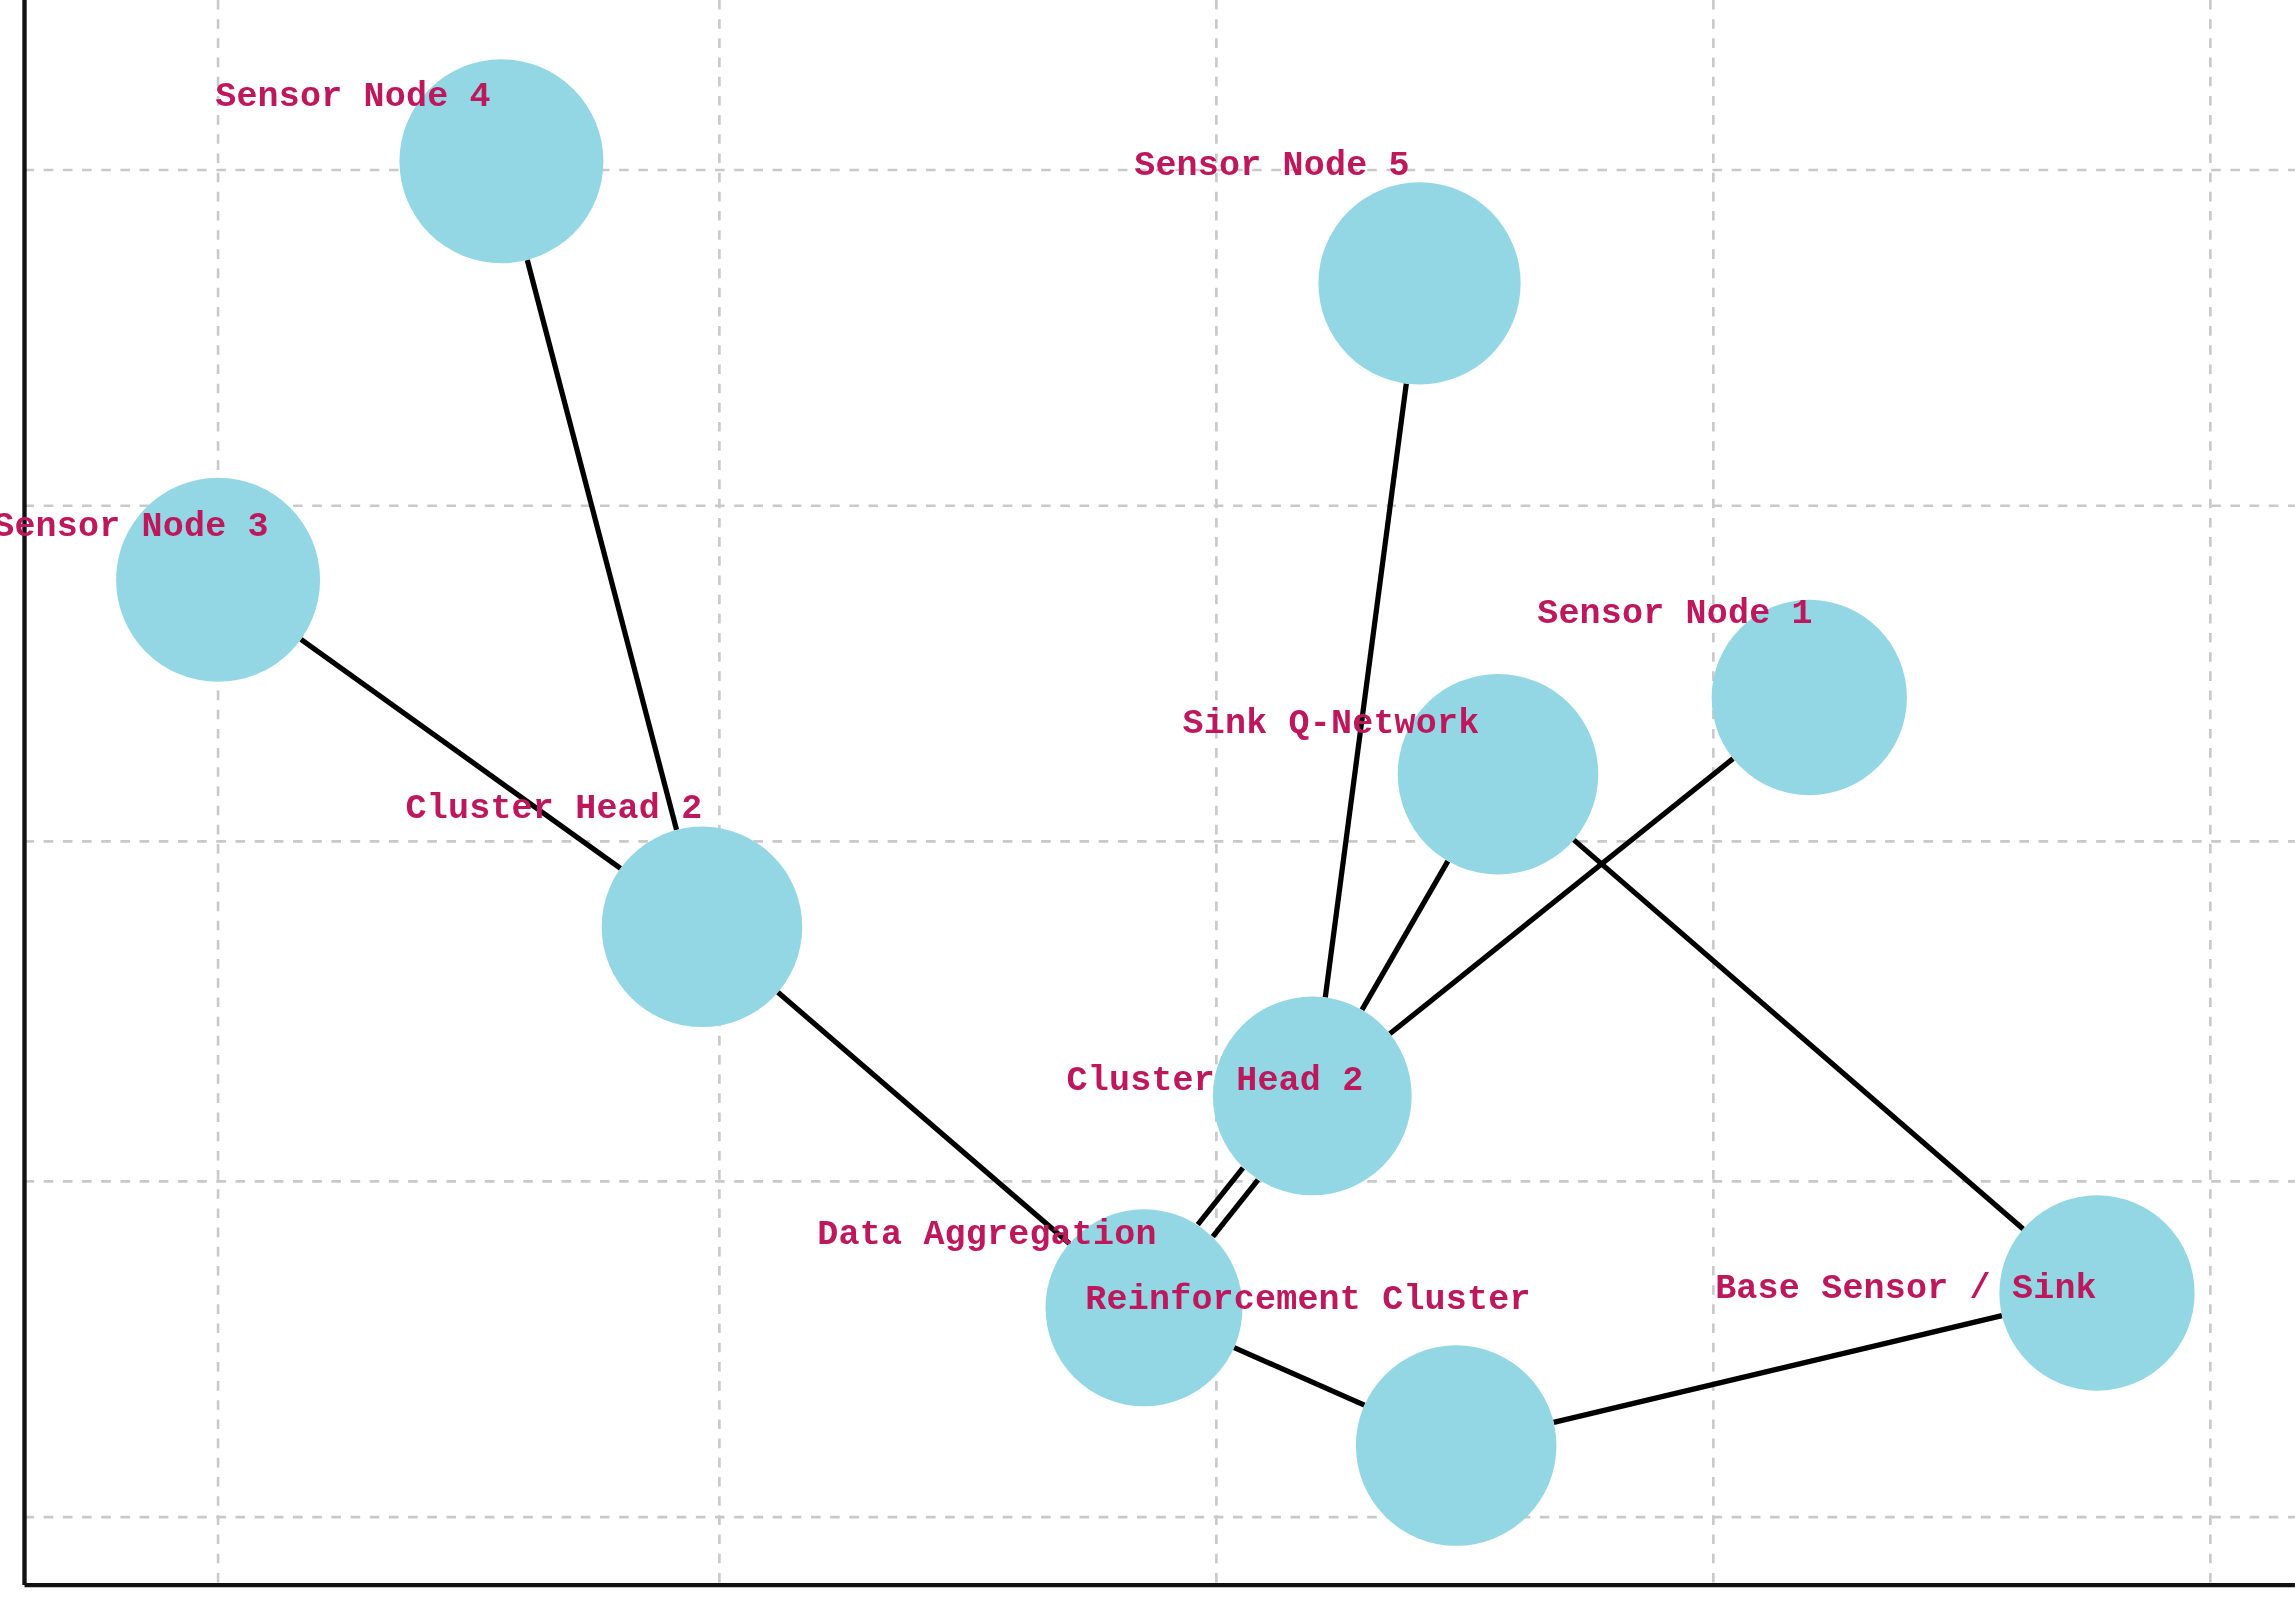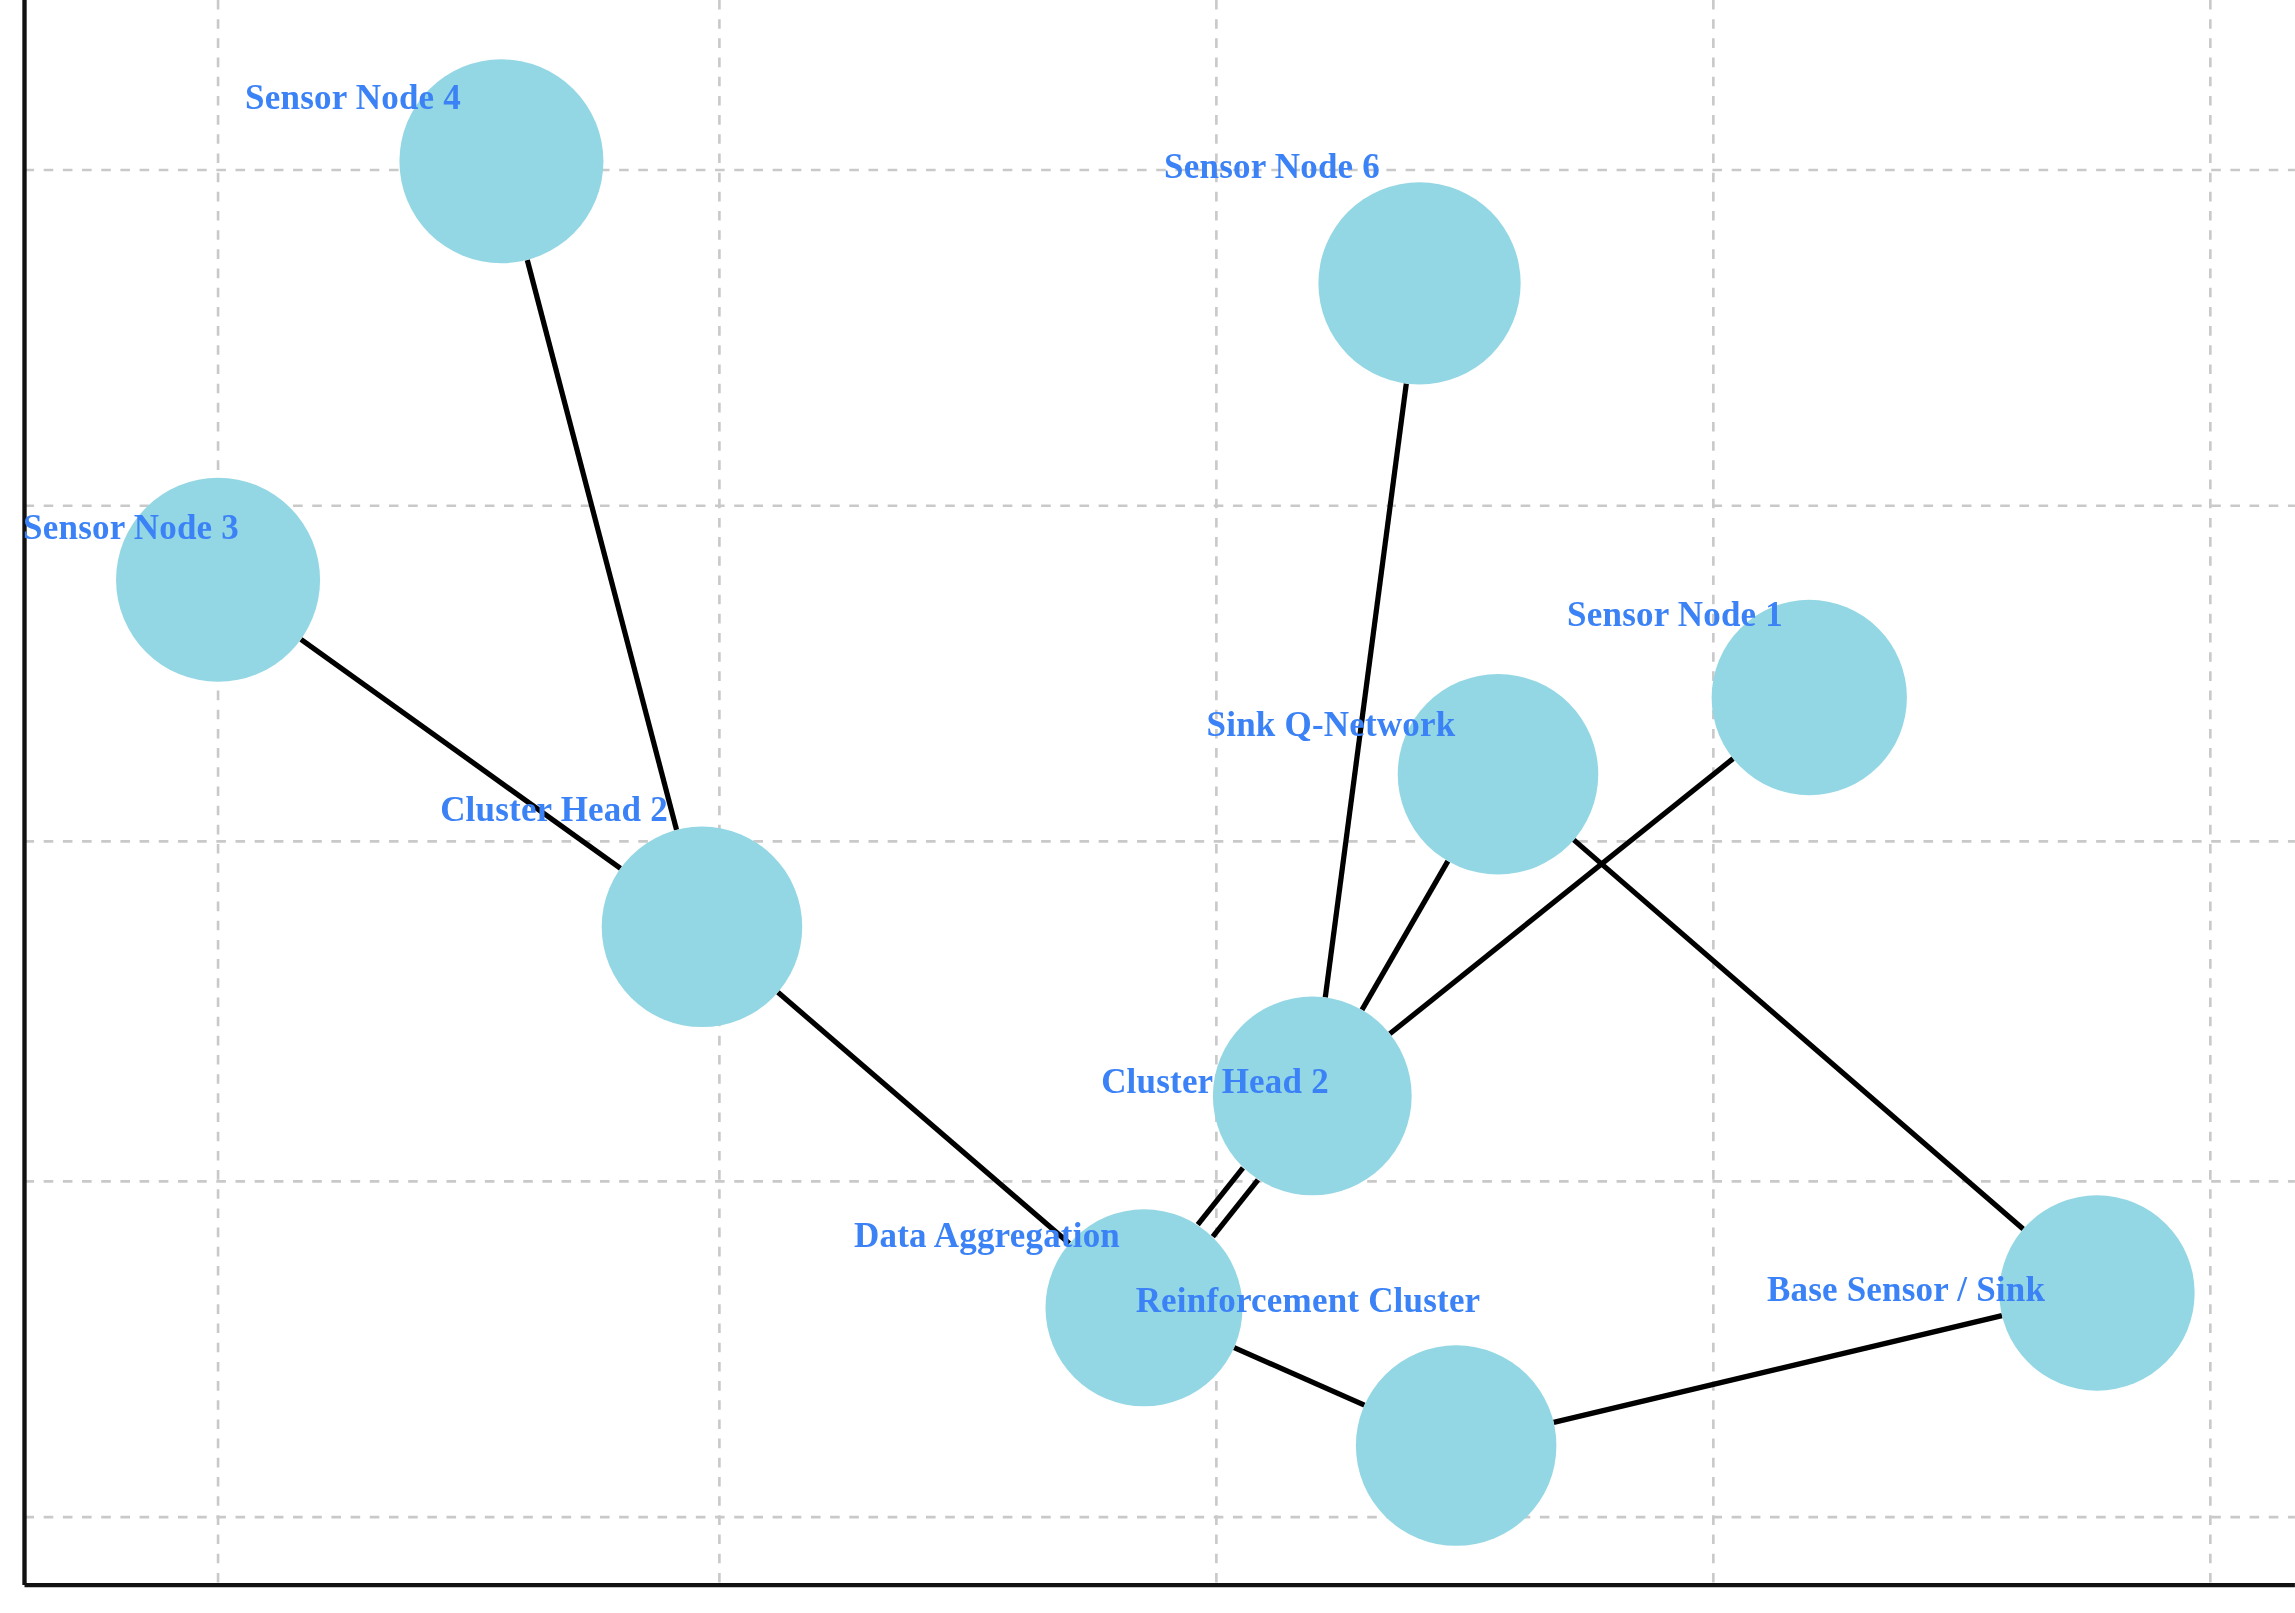--- a/index.html
+++ b/index.html
@@ -44,24 +44,24 @@
     stroke-width: 6;
     stroke-linecap: butt;
     fill: none;
   }
   .node-circle {
     fill: #94D7E4;
     stroke: none;
   }
   .node-label {
     position: absolute;
-    font-family: Liberation Serif, serif;
+    font-family: Liberation Mono, monospace;
     font-weight: bold;
     font-size: 35px;
-    color: #3b82f6;
+    color: #be185d;
     white-space: nowrap;
     transform: translate(-50%, -50%);
     letter-spacing: 0.2px;
     line-height: 1;
     pointer-events: none;
   }
 </style>
 </head>
 <body>
 
@@ -104,21 +104,21 @@
         <circle cx="1718" cy="888" r="115" class="node-circle"></circle>
         <circle cx="805" cy="1063" r="115" class="node-circle"></circle>
         <circle cx="1505" cy="1257" r="114" class="node-circle"></circle>
         <circle cx="1312" cy="1500" r="113" class="node-circle"></circle>
         <circle cx="2405" cy="1483" r="112" class="node-circle"></circle>
         <circle cx="1670" cy="1658" r="115" class="node-circle"></circle>
       </g>
   </svg>
   <div id="label-layer">
       <div class="node-label" style="left: 353px; top: 97px;">Sensor Node 4</div>
-      <div class="node-label" style="left: 1272px; top: 166px;">Sensor Node 6</div>
+      <div class="node-label" style="left: 1272px; top: 166px;">Sensor Node 5</div>
       <div class="node-label" style="left: 131px; top: 527px;">Sensor Node 3</div>
       <div class="node-label" style="left: 1675px; top: 614px;">Sensor Node 1</div>
       <div class="node-label" style="left: 1331px; top: 724px;">Sink Q-Network</div>
       <div class="node-label" style="left: 554px; top: 809px;">Cluster Head 2</div>
       <div class="node-label" style="left: 1215px; top: 1081px;">Cluster Head 2</div>
       <div class="node-label" style="left: 987px; top: 1235px;">Data Aggregation</div>
       <div class="node-label" style="left: 1906px; top: 1289px;">Base Sensor / Sink</div>
       <div class="node-label" style="left: 1308px; top: 1300px;">Reinforcement Cluster</div>
     </div>
 </div>

